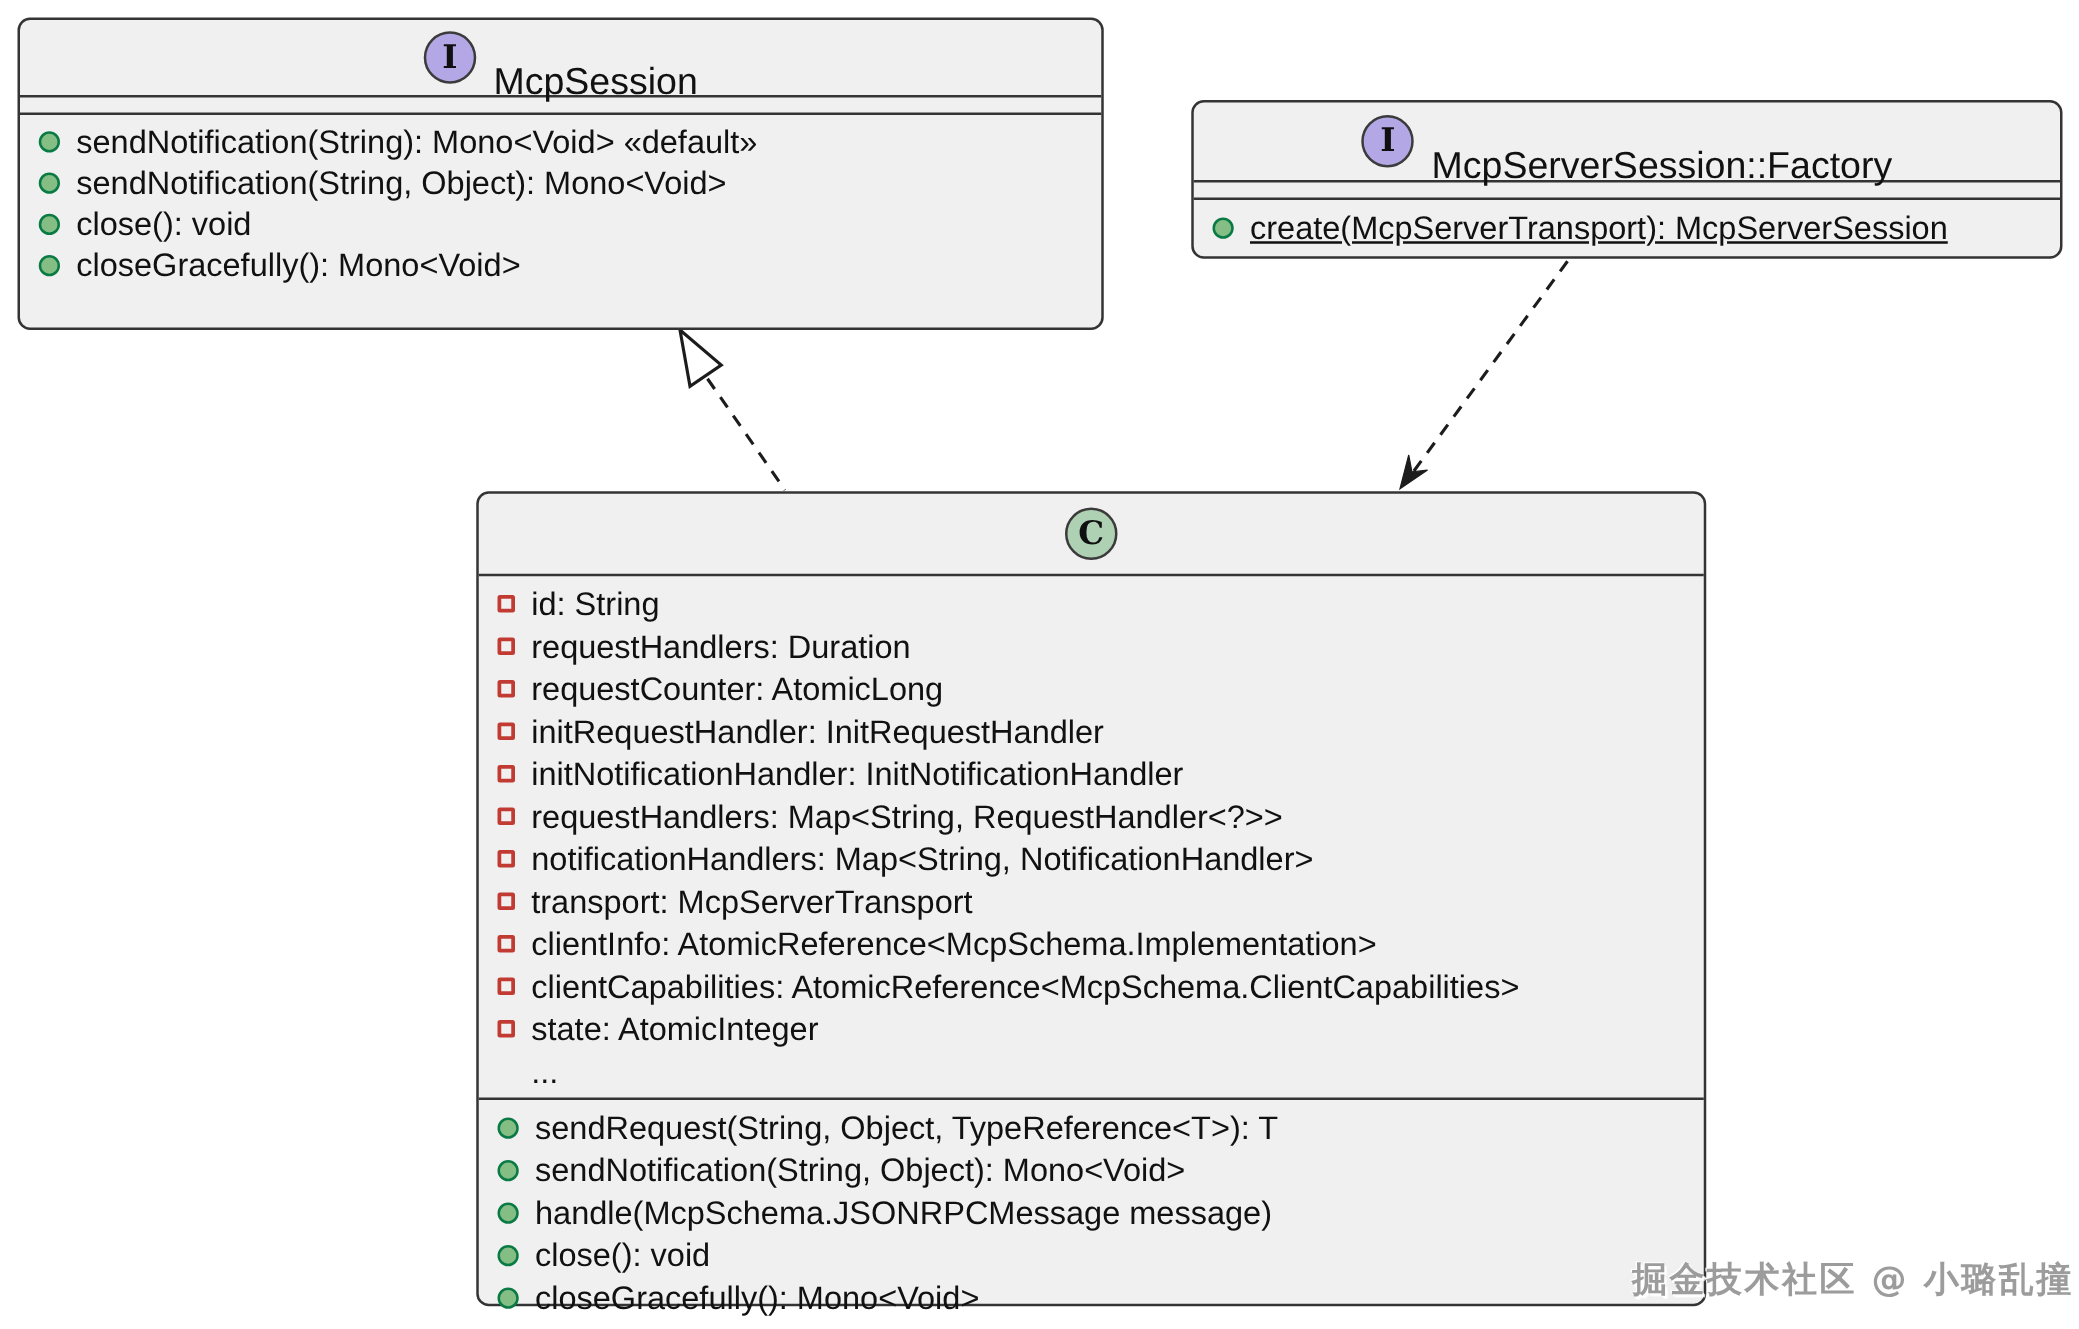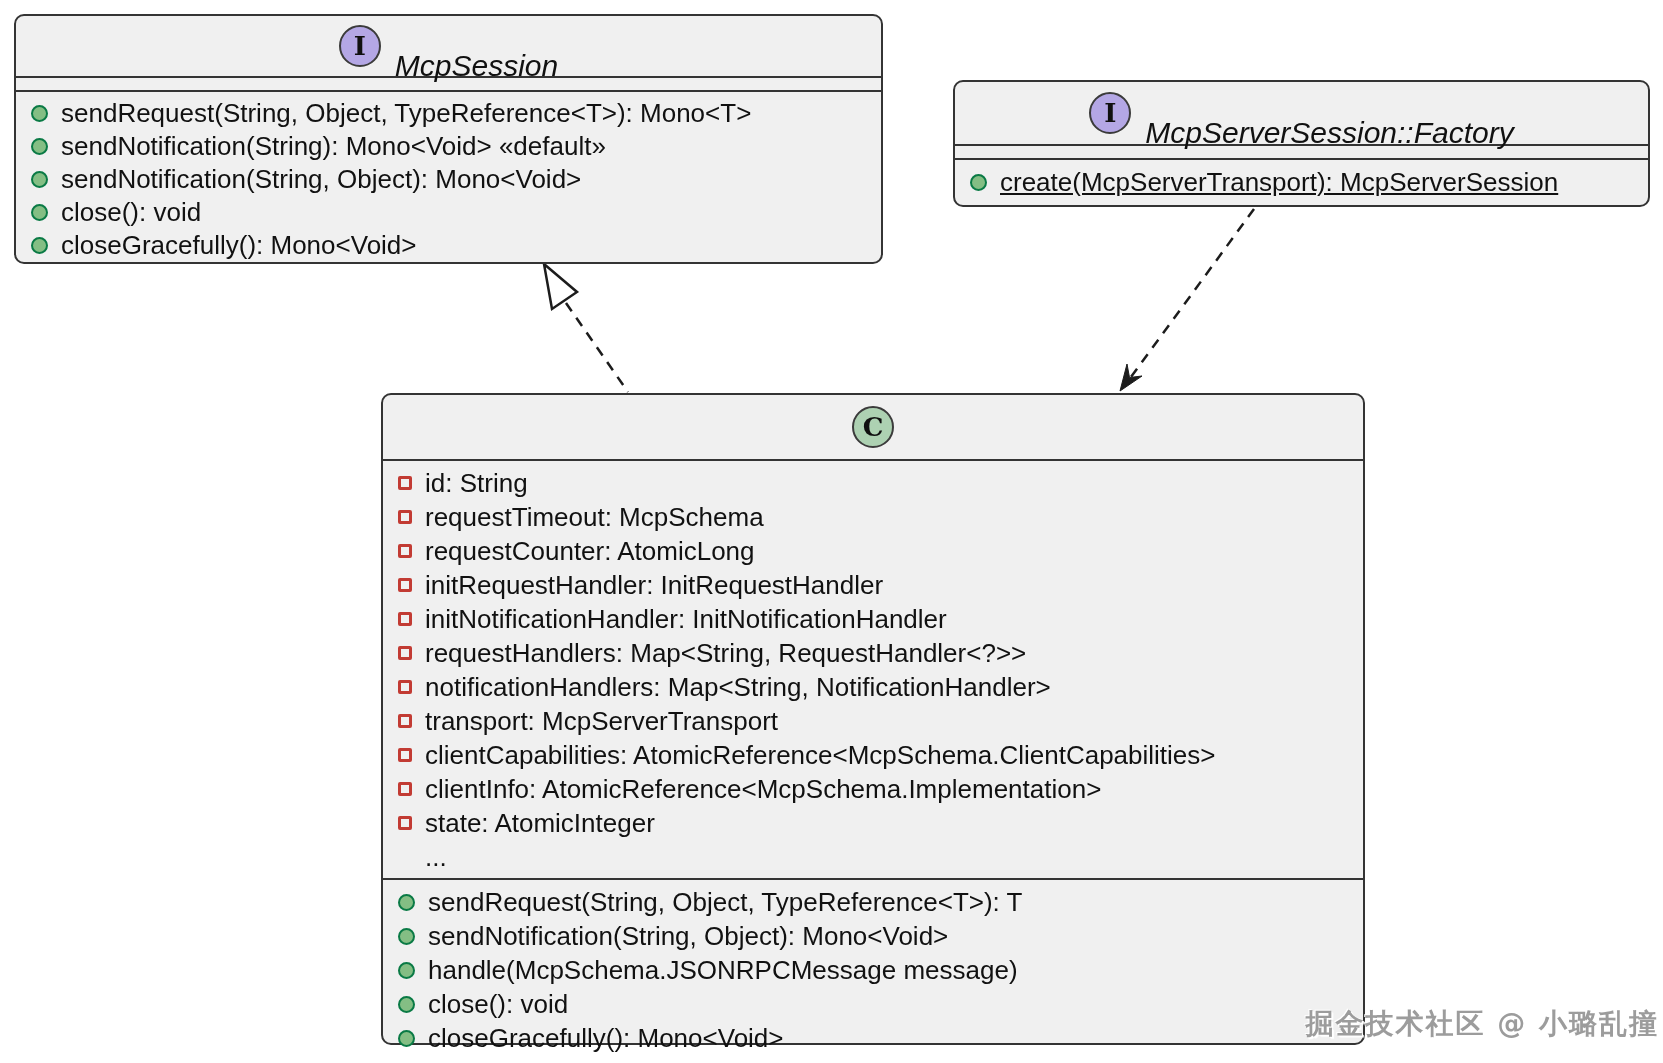--- a/index.html
+++ b/index.html
@@ -18,21 +18,21 @@
   }
   .badge{
     display:flex;align-items:center;justify-content:center;
     width:38px;height:38px;border-radius:50%;
     border:2px solid #3b3b3b;flex:0 0 auto;
     font-family:"DejaVu Serif",serif;font-weight:bold;font-size:26px;line-height:1;color:#101010;
   }
   .badge-i{background:#b4a7e5;}
   .badge-c{background:#add1b2;}
   .uml-title{font-size:30px;white-space:nowrap;}
-  .box-interface .uml-title{font-style:italic;margin-top:39px;}
+  .box-interface .uml-title{margin-top:39px;}
   .uml-empty{
     box-sizing:border-box;height:16px;
     border-top:2px solid #343434;border-bottom:2px solid #343434;
   }
   .uml-members{box-sizing:border-box;padding:5px 10px 4px 15px;}
   .uml-fields{border-top:2px solid #343434;}
   .box-class .uml-methods{border-top:2px solid #343434;}
   .member-row{
     display:flex;align-items:center;gap:13px;
     font-size:26px;white-space:nowrap;
@@ -75,24 +75,20 @@
   </svg>
 
   <div class="uml-box box-interface" style="left:14px;top:14px;width:869px;height:250px;">
     <div class="uml-header" style="height:60px;">
       <span class="badge badge-i">I</span>
       <span class="uml-title">McpSession</span>
     </div>
     <div class="uml-empty"></div>
     <div class="uml-members uml-methods">
 
-        <div class="member-row row-h33">
-          <span class="icon-method row-icon"></span>
-          <span>sendRequest(String, Object, TypeReference&lt;T&gt;): Mono&lt;T&gt;</span>
-        </div>
 
         <div class="member-row row-h33">
           <span class="icon-method row-icon"></span>
           <span>sendNotification(String): Mono&lt;Void&gt; «default»</span>
         </div>
 
         <div class="member-row row-h33">
           <span class="icon-method row-icon"></span>
           <span>sendNotification(String, Object): Mono&lt;Void&gt;</span>
         </div>
@@ -130,21 +126,21 @@
     </div>
     <div class="uml-members uml-fields">
 
         <div class="member-row row-h34">
           <span class="icon-field row-icon"></span>
           <span>id: String</span>
         </div>
 
         <div class="member-row row-h34">
           <span class="icon-field row-icon"></span>
-          <span>requestTimeout: McpSchema</span>
+          <span>requestHandlers: Duration</span>
         </div>
 
         <div class="member-row row-h34">
           <span class="icon-field row-icon"></span>
           <span>requestCounter: AtomicLong</span>
         </div>
 
         <div class="member-row row-h34">
           <span class="icon-field row-icon"></span>
           <span>initRequestHandler: InitRequestHandler</span>
@@ -165,26 +161,26 @@
           <span>notificationHandlers: Map&lt;String, NotificationHandler&gt;</span>
         </div>
 
         <div class="member-row row-h34">
           <span class="icon-field row-icon"></span>
           <span>transport: McpServerTransport</span>
         </div>
 
         <div class="member-row row-h34">
           <span class="icon-field row-icon"></span>
+          <span>clientInfo: AtomicReference&lt;McpSchema.Implementation&gt;</span>
+        </div>
+
+        <div class="member-row row-h34">
+          <span class="icon-field row-icon"></span>
           <span>clientCapabilities: AtomicReference&lt;McpSchema.ClientCapabilities&gt;</span>
-        </div>
-
-        <div class="member-row row-h34">
-          <span class="icon-field row-icon"></span>
-          <span>clientInfo: AtomicReference&lt;McpSchema.Implementation&gt;</span>
         </div>
 
         <div class="member-row row-h34">
           <span class="icon-field row-icon"></span>
           <span>state: AtomicInteger</span>
         </div>
 
         <div class="member-row row-h34 ellipsis-row">
           <span class="icon-field row-icon"></span>
           <span>...</span>

